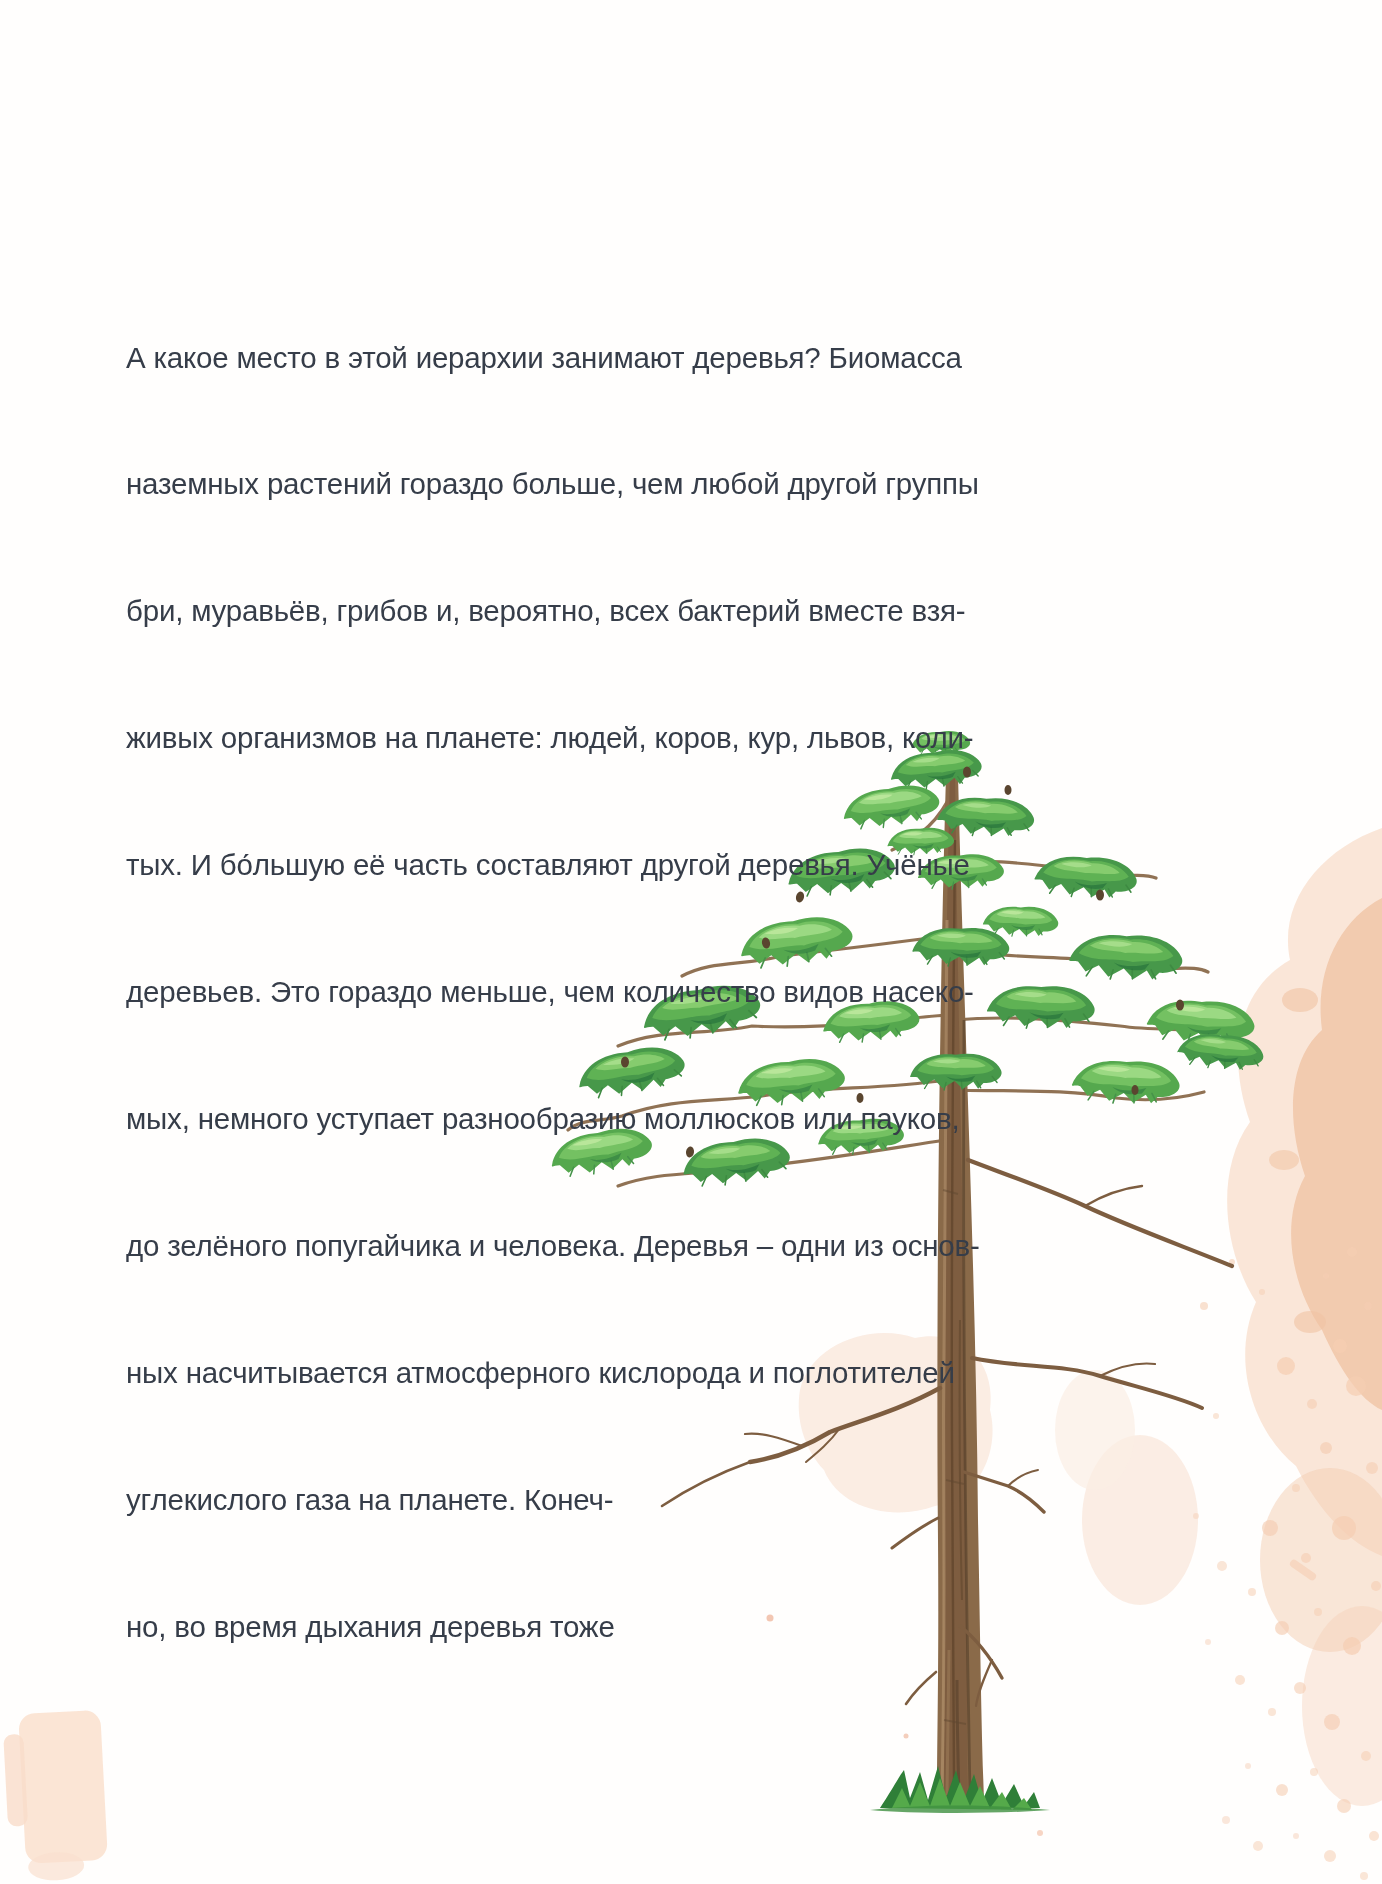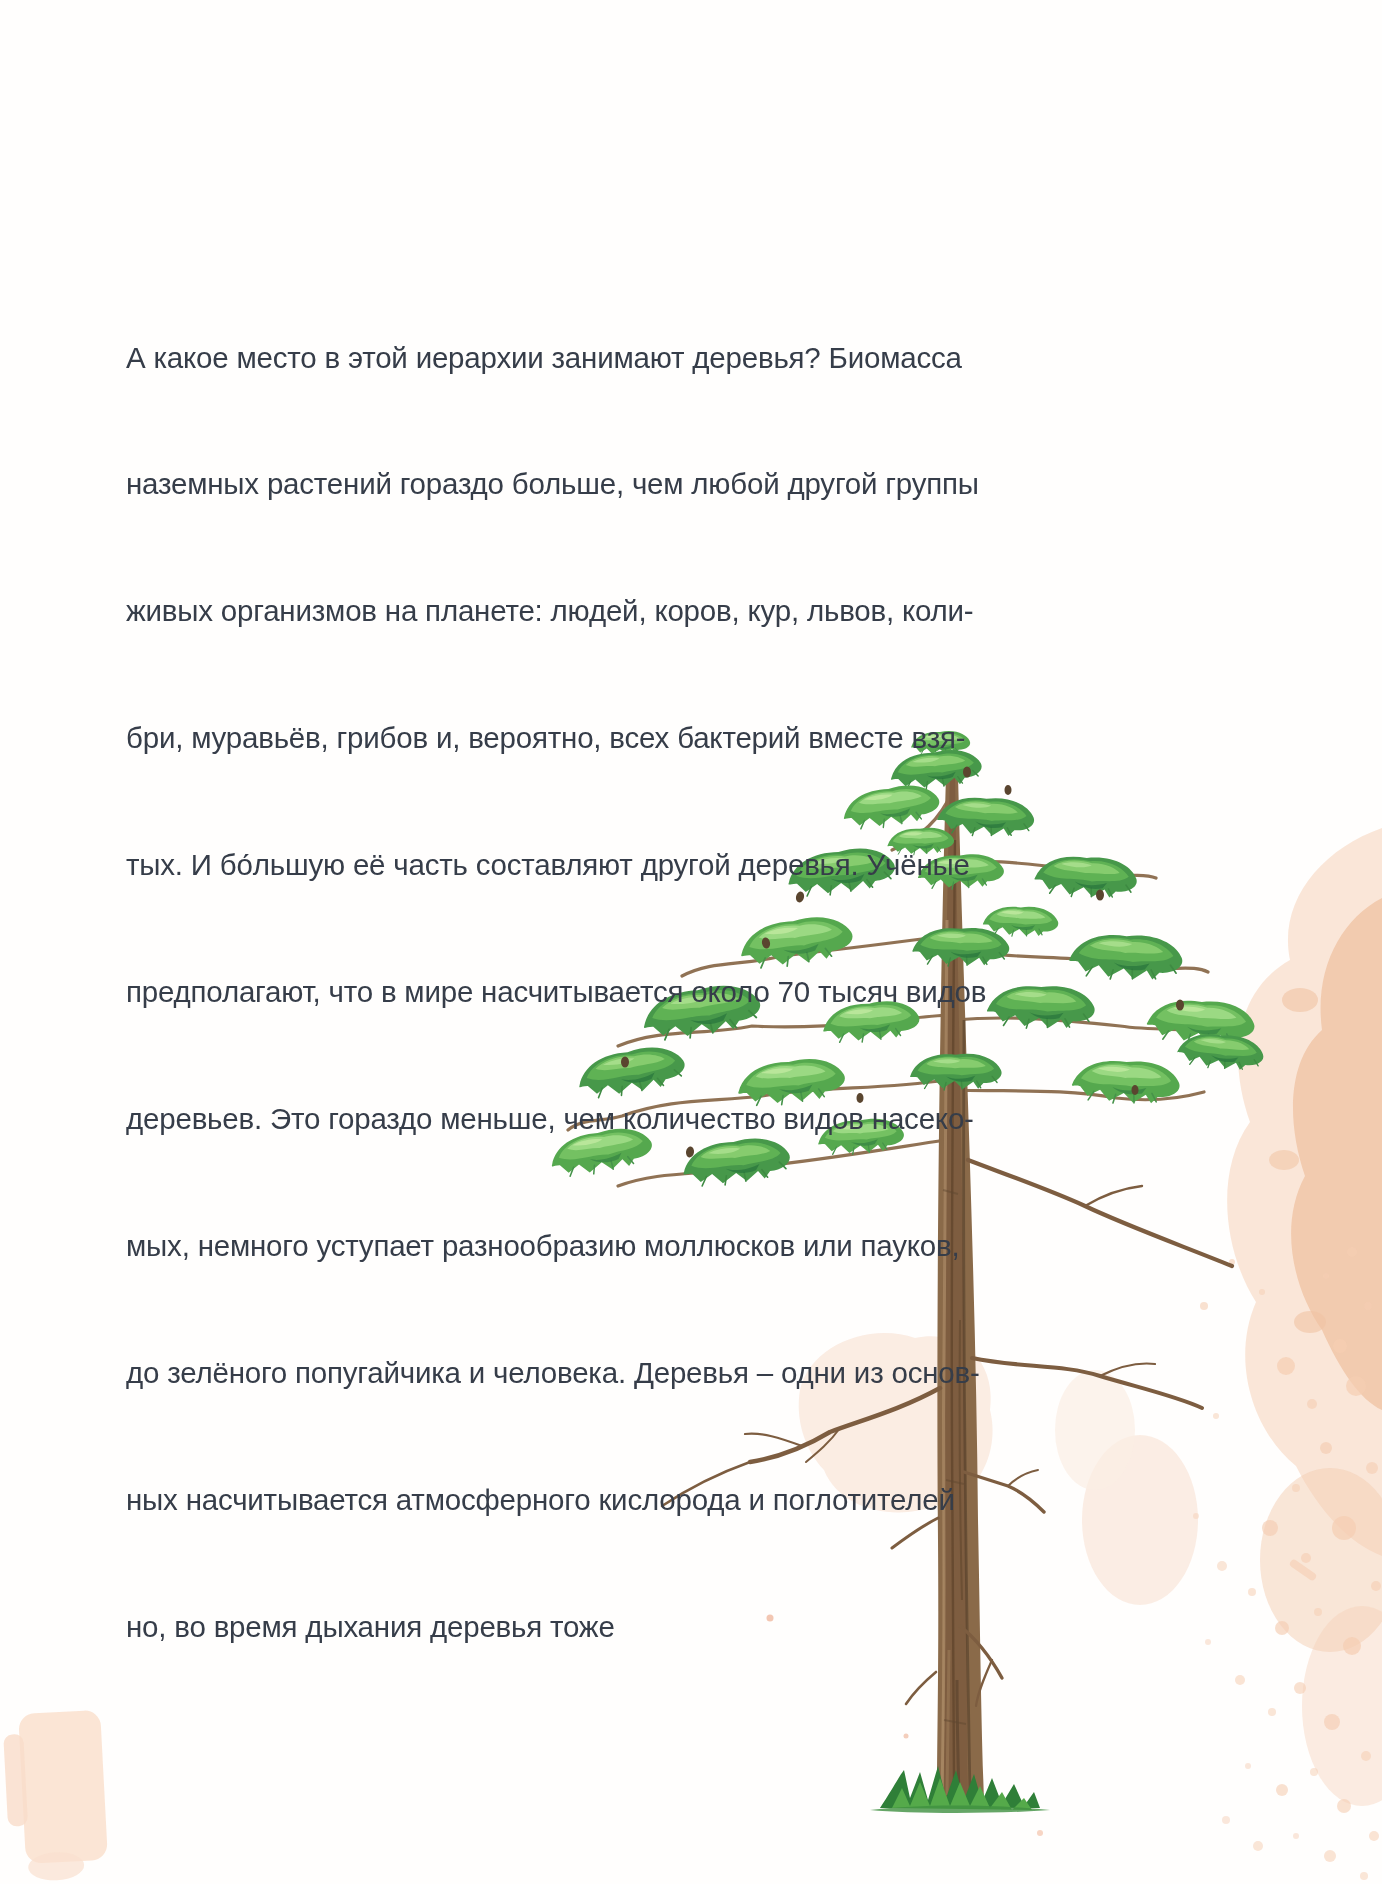--- a/index.html
+++ b/index.html
@@ -210,28 +210,28 @@
     <path d="M352,1088 L362,1068 L370,1086 L380,1062 L390,1086 L400,1058 L410,1086
              L420,1062 L430,1086 L440,1066 L450,1088 L462,1072 L472,1090 L484,1078 L492,1090 Z" fill="#55aa4a"></path>
     <path d="M330,1090 C380,1084 450,1084 510,1090 C460,1094 370,1094 330,1090 Z" fill="#3f9040" opacity="0.8"></path>
   </g>
 </svg>
 
 <div class="text-layer">
   <div class="para">
     <div>А какое место в этой иерархии занимают деревья? Биомасса</div>
     <div>наземных растений гораздо больше, чем любой другой группы</div>
+    <div>бри, муравьёв, грибов и, вероятно, всех бактерий вместе взя-</div>
     <div>живых организмов на планете: людей, коров, кур, львов, коли-</div>
-    <div>бри, муравьёв, грибов и, вероятно, всех бактерий вместе взя-</div>
     <div>тых. И бо́льшую её часть составляют другой деревья. Учёные</div>
-    <div>предполагают, что в мире насчитывается около 70 тысяч видов</div>
     <div>деревьев. Это гораздо меньше, чем количество видов насеко-</div>
     <div>мых, немного уступает разнообразию моллюсков или пауков,</div>
     <div>до зелёного попугайчика и человека. Деревья – одни из основ-</div>
     <div>ных насчитывается атмосферного кислорода и поглотителей</div>
+    <div>углекислого газа на планете. Конеч-</div>
     <div>но, во время дыхания деревья тоже</div>
     
     
     
     
     
     
     
     
     

